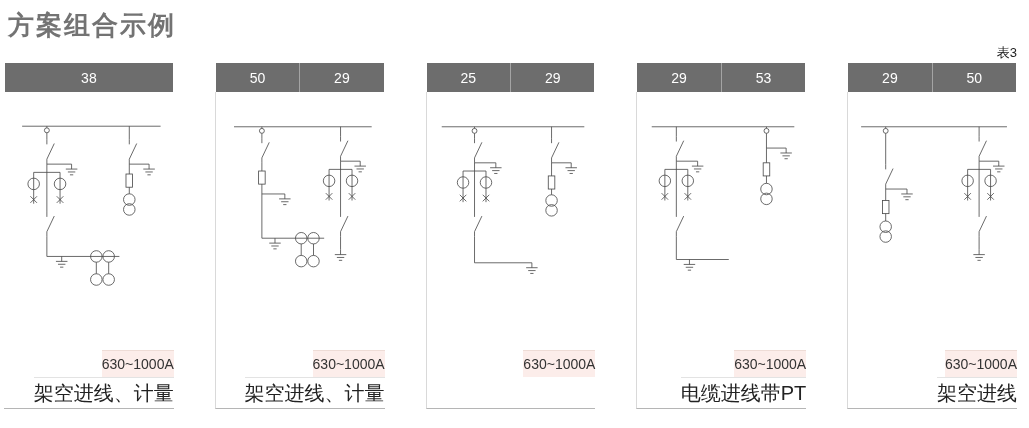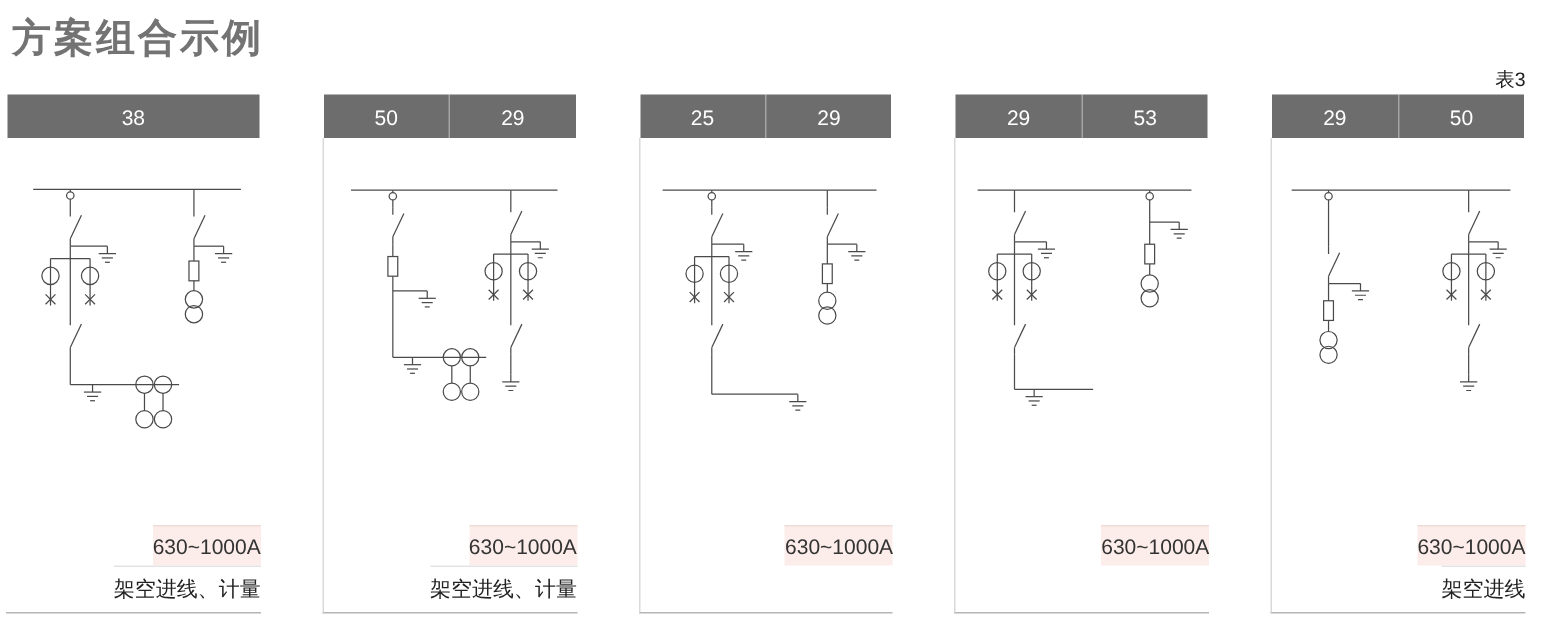--- a/index.html
+++ b/index.html
@@ -49,21 +49,21 @@
   .current {
     height: 27px; background: #fcedea;
     border-top: 1px solid #eedcd6;
     display: flex; align-items: center; justify-content: center;
     font-size: 14px; color: #333;
   }
   .label {
     height: 31px; background: #ffffff;
     border-top: 1px solid #e3e3e3;
     display: flex; align-items: center; justify-content: center;
-    font-size: 14px; color: #222;
+    font-size: 20px; color: #222;
   }
 </style>
 </head>
 <body>
 
 <svg width="0" height="0" style="position:absolute" aria-hidden="true">
   <defs>
     <g id="gnd">
       <line x1="0" y1="0" x2="0" y2="6"></line>
       <line x1="-7" y1="6" x2="7" y2="6"></line>
@@ -264,20 +264,21 @@
             <use href="#gnd" x="182" y="40"></use>
             <line x1="158" y1="40" x2="158" y2="58"></line>
             <rect x="154" y="58" width="8" height="16"></rect>
             <line x1="158" y1="74" x2="158" y2="83"></line>
             <circle cx="158" cy="90" r="7"></circle>
             <circle cx="158" cy="102" r="7"></circle>
           </g>
         </svg>
       </div>
       <div class="current">630~1000A</div>
+      <div class="label">电缆进线带PT</div>
     </div>
   </section>
 
   <section class="panel">
     <div class="hdr">
       <div class="cell">29</div>
       <div class="cell">50</div>
     </div>
     <div class="pbody">
       <div class="diagram">

